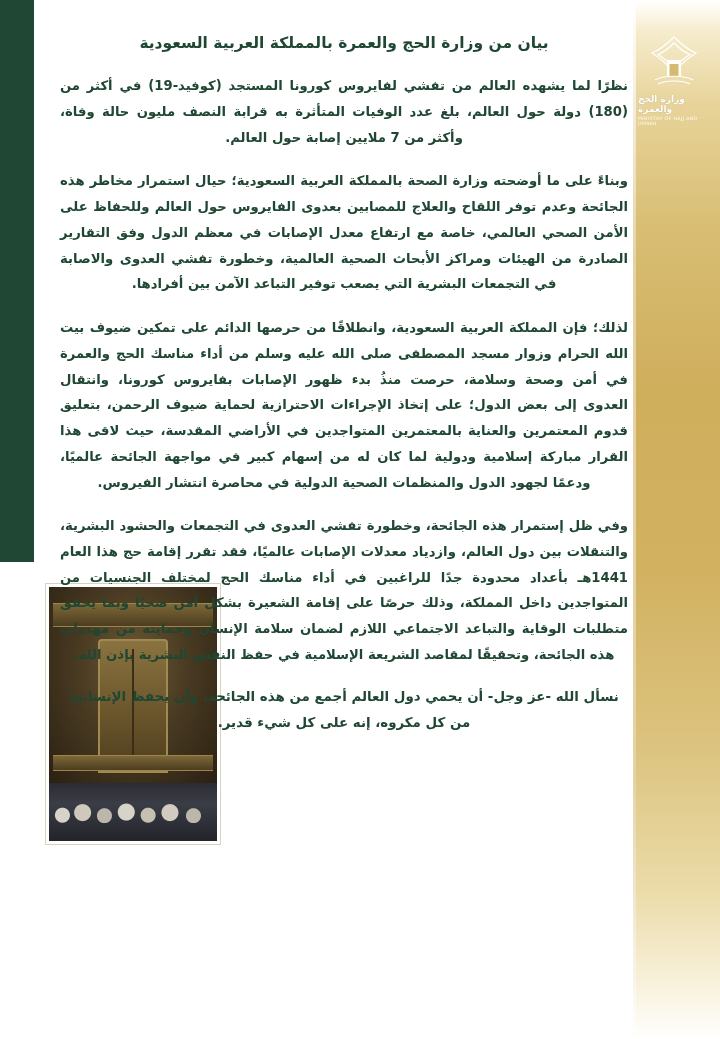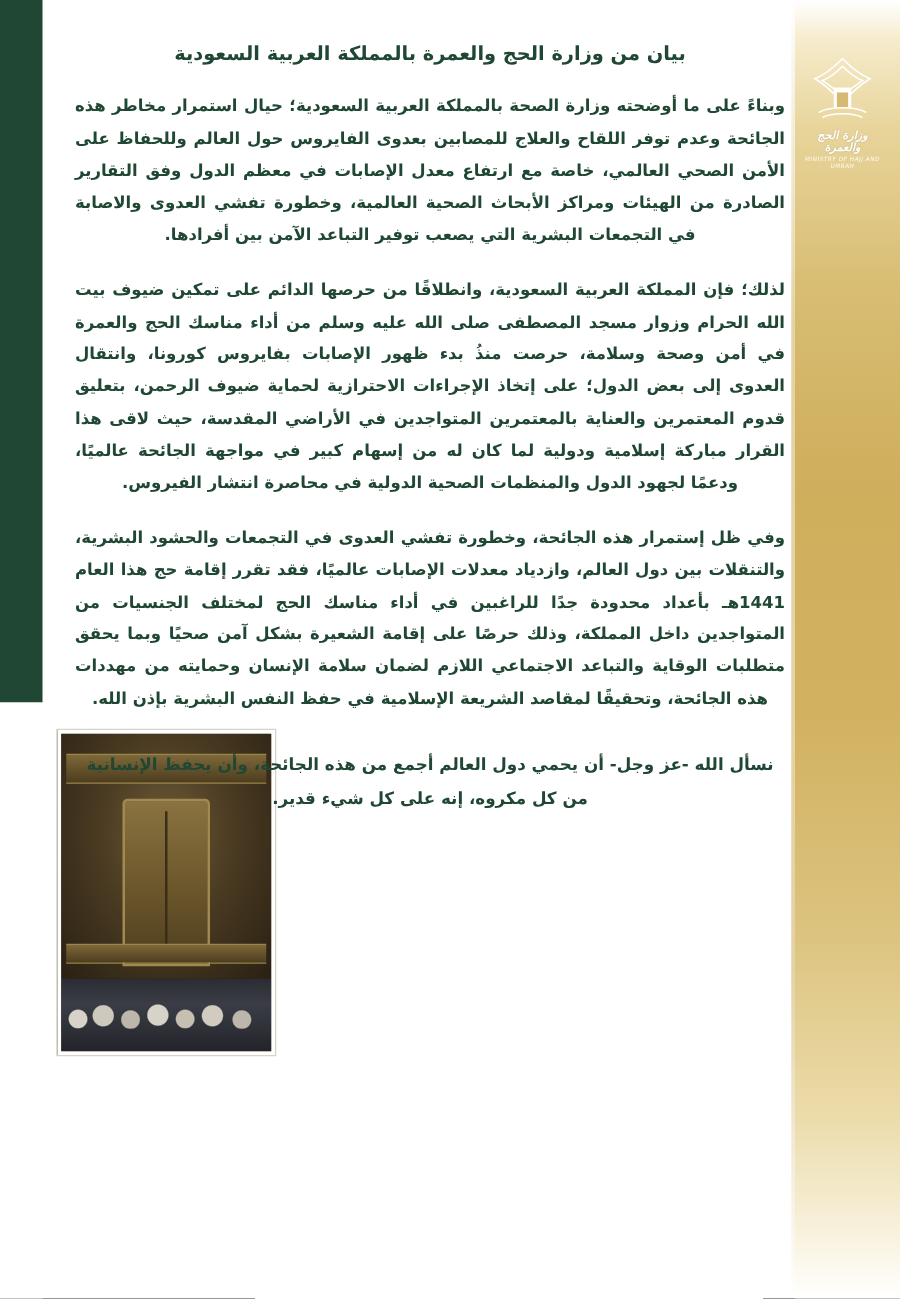--- a/index.html
+++ b/index.html
@@ -59,25 +59,24 @@
     top: 0;
     width: 3px;
     height: 1039px;
     background: linear-gradient(180deg, rgba(255,255,255,0) 0%, rgba(207,174,92,.55) 25%, rgba(207,174,92,.55) 75%, rgba(255,255,255,0) 100%);
   }
 
   
   .emblem {
     position: absolute;
     right: 10px;
-    top: 44px;
+    top: 34px;
     width: 72px;
-    text-align: center;
+    text-align: left;
     color: #ffffff;
-    font-style: italic;
   }
   .emblem svg { display: block; margin: 0 auto; }
   .emblem .name-ar {
     font-size: 9px;
     font-weight: bold;
     margin-top: 4px;
     letter-spacing: .2px;
     color: #ffffff;
     text-shadow: 0 0 1px rgba(0,0,0,.25);
   }
@@ -108,21 +107,21 @@
   .para {
     color: #1f4733;
     font-size: 13.2px;
     line-height: 1.95;
     text-align: justify;
     text-align-last: center;
     margin: 0 0 18px 0;
     font-weight: bold;
   }
   .para.wrapimg {
-    margin-bottom: 28px;
+    margin-bottom: 16px;
   }
 
   
   .photo {
     position: absolute;
     left: 46px;
     top: 584px;
     width: 168px;
     height: 254px;
     border: 3px solid #ffffff;
@@ -235,20 +234,21 @@
       <div class="band"></div>
       <div class="door"></div>
       <div class="band band2"></div>
     </div>
     <div class="crowd"></div>
   </div>
 
   <div class="content">
     <div class="title">بيان من وزارة الحج والعمرة بالمملكة العربية السعودية</div>
 
+    <p class="para">نظرًا لما يشهده العالم من تفشي لفايروس كورونا المستجد (كوفيد-19) في أكثر من (180) دولة حول العالم، بلغ عدد الوفيات المتأثرة به قرابة النصف مليون حالة وفاة، وأكثر من 7 ملايين إصابة حول العالم.</p>
     <p class="para">وبناءً على ما أوضحته وزارة الصحة بالمملكة العربية السعودية؛ حيال استمرار مخاطر هذه الجائحة وعدم توفر اللقاح والعلاج للمصابين بعدوى الفايروس حول العالم وللحفاظ على الأمن الصحي العالمي، خاصة مع ارتفاع معدل الإصابات في معظم الدول وفق التقارير الصادرة من الهيئات ومراكز الأبحاث الصحية العالمية، وخطورة تفشي العدوى والاصابة في التجمعات البشرية التي يصعب توفير التباعد الآمن بين أفرادها.</p>
     <p class="para">لذلك؛ فإن المملكة العربية السعودية، وانطلاقًا من حرصها الدائم على تمكين ضيوف بيت الله الحرام وزوار مسجد المصطفى صلى الله عليه وسلم من أداء مناسك الحج والعمرة في أمن وصحة وسلامة، حرصت منذُ بدء ظهور الإصابات بفايروس كورونا، وانتقال العدوى إلى بعض الدول؛ على إتخاذ الإجراءات الاحترازية لحماية ضيوف الرحمن، بتعليق قدوم المعتمرين والعناية بالمعتمرين المتواجدين في الأراضي المقدسة، حيث لاقى هذا القرار مباركة إسلامية ودولية لما كان له من إسهام كبير في مواجهة الجائحة عالميًا، ودعمًا لجهود الدول والمنظمات الصحية الدولية في محاصرة انتشار الفيروس.</p>
     <p class="para wrapimg">وفي ظل إستمرار هذه الجائحة، وخطورة تفشي العدوى في التجمعات والحشود البشرية، والتنقلات بين دول العالم، وازدياد معدلات الإصابات عالميًا، فقد تقرر إقامة حج هذا العام 1441هـ بأعداد محدودة جدًا للراغبين في أداء مناسك الحج لمختلف الجنسيات من المتواجدين داخل المملكة، وذلك حرصًا على إقامة الشعيرة بشكل آمن صحيًا وبما يحقق متطلبات الوقاية والتباعد الاجتماعي اللازم لضمان سلامة الإنسان وحمايته من مهددات هذه الجائحة، وتحقيقًا لمقاصد الشريعة الإسلامية في حفظ النفس البشرية بإذن الله.</p>
 
     <div class="closing">نسأل الله -عز وجل- أن يحمي دول العالم أجمع من هذه الجائحة، وأن يحفظ الإنسانية من كل مكروه، إنه على كل شيء قدير.</div>
   </div>
 
 </div>
 
 </body></html>

